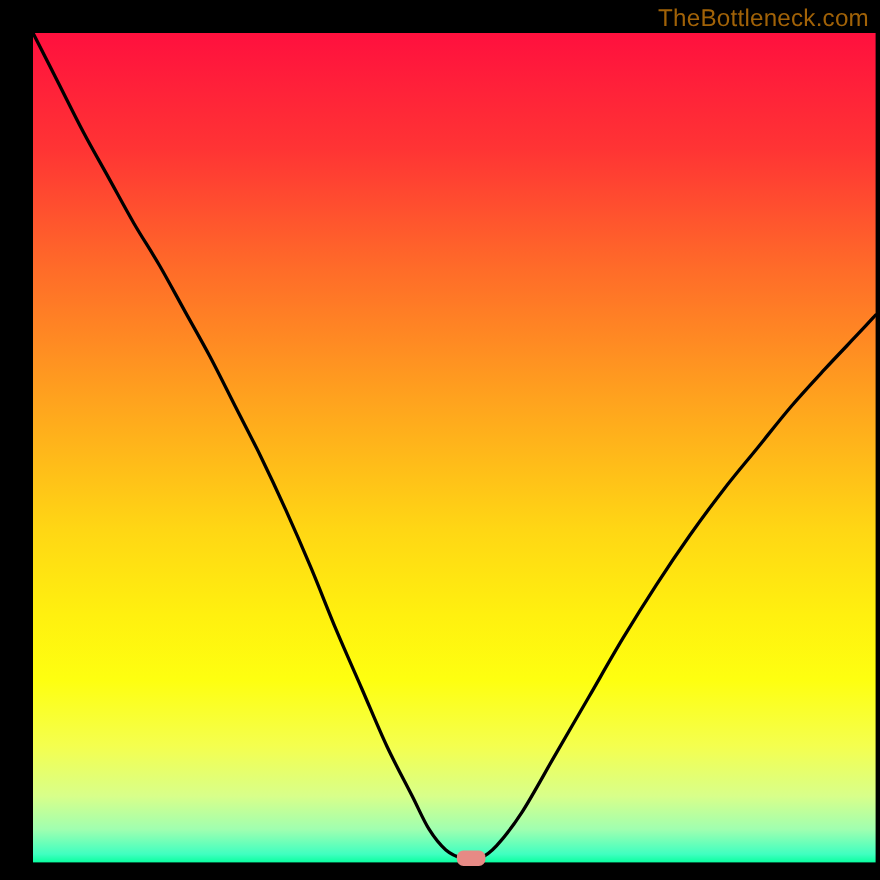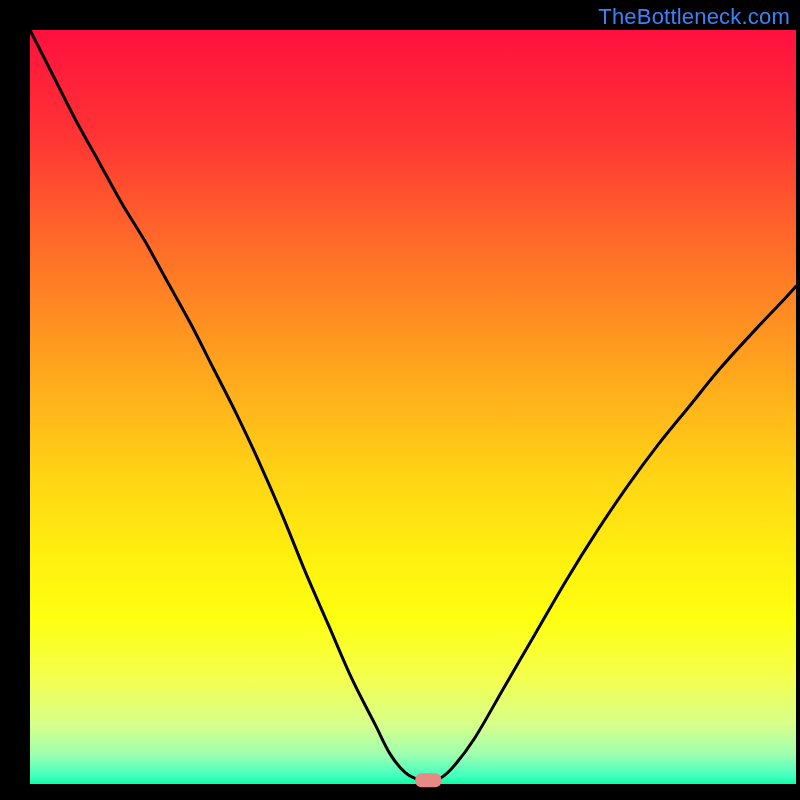--- a/index.html
+++ b/index.html
@@ -13,21 +13,21 @@
   }
   .chart-wrapper {
     position: relative;
     width: 800px;
     height: 800px;
   }
   .watermark {
     position: absolute;
     top: 4px;
     right: 10px;
-    color: #3b82f6;
+    color: #a16207;
     font-size: 22px;
     font-weight: 500;
     letter-spacing: 0.2px;
     z-index: 10;
   }
   svg {
     display: block;
   }
 </style>
 </head>

